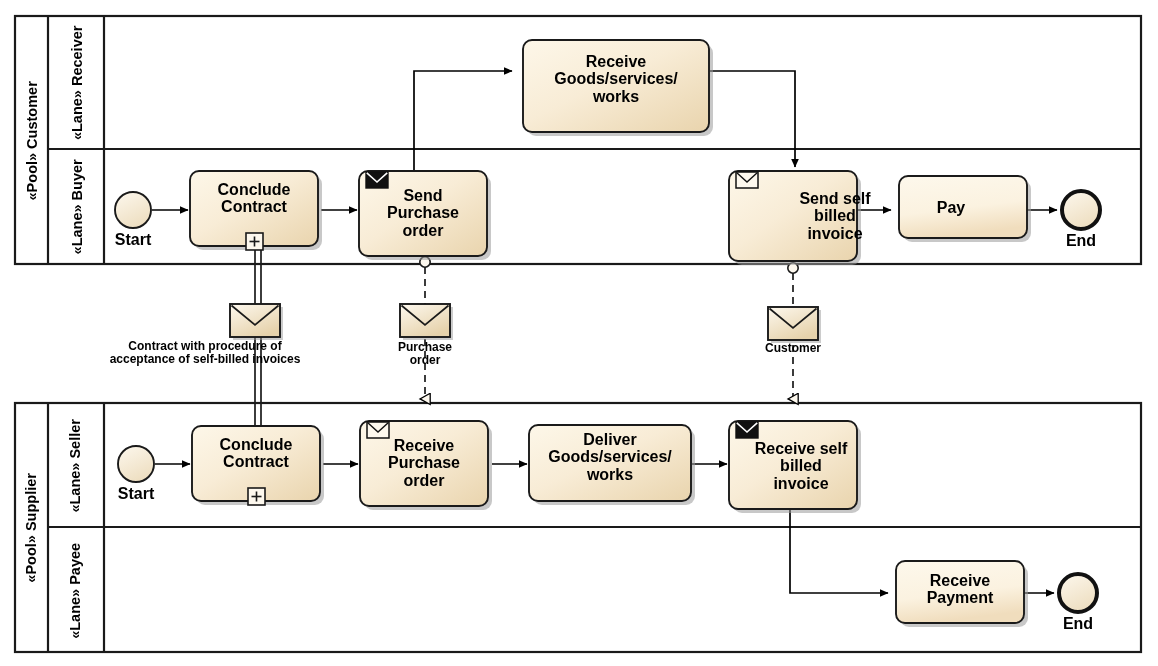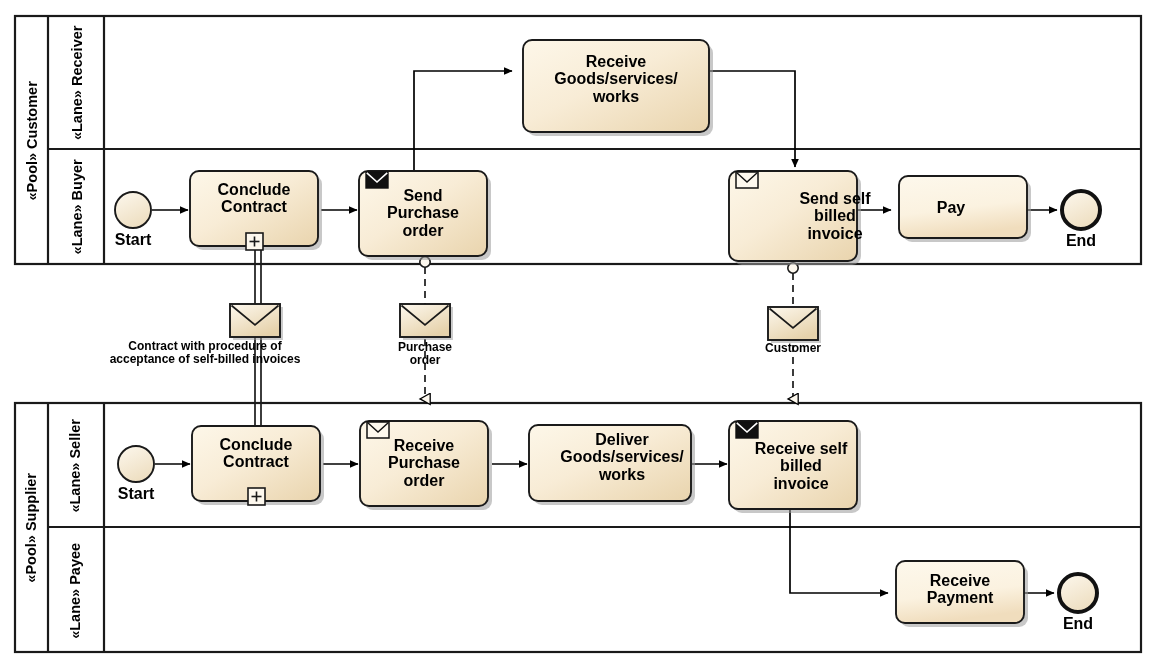--- a/index.html
+++ b/index.html
@@ -256,21 +256,21 @@
 acceptance of self-billed invoices</div>
   <div class="lbl msg-label" style="left:365px; top:341px; width:120px;">Purchase
 order</div>
   <div class="lbl msg-label" style="left:733px; top:342px; width:120px;">Customer</div>
 
   <div class="lbl task-label" style="left:192px; top:436px; width:128px;">Conclude
 Contract</div>
   <div class="lbl task-label" style="left:360px; top:437px; width:128px;">Receive
 Purchase
 order</div>
-  <div class="lbl task-label" style="left:529px; top:431px; width:162px;margin-left:12px;">Deliver
+  <div class="lbl task-label" style="left:529px; top:431px; width:162px;">Deliver
 Goods/services/
 works</div>
   <div class="lbl task-label" style="left:729px; top:440px; width:144px;">Receive self
 billed
 invoice</div>
   <div class="lbl task-label" style="left:896px; top:572px; width:128px;">Receive
 Payment</div>
 
   <div class="lbl evt-label" style="left:106px; top:485px; width:60px;">Start</div>
   <div class="lbl evt-label" style="left:1048px; top:615px; width:60px;">End</div>

